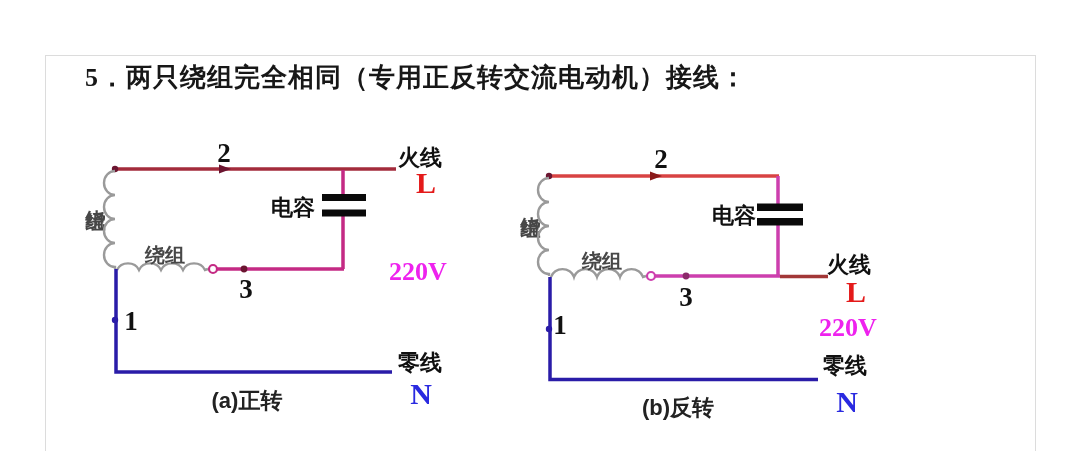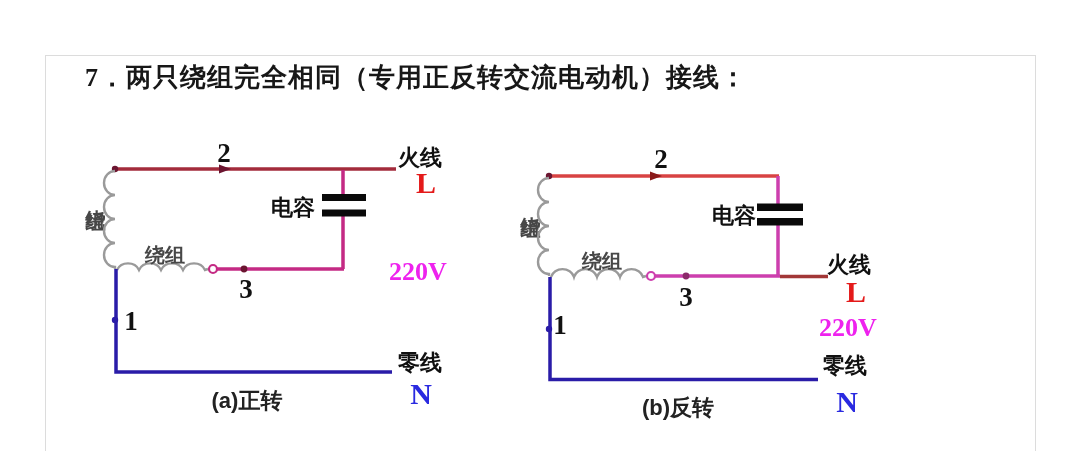--- a/index.html
+++ b/index.html
@@ -20,21 +20,21 @@
   .volt{font-family:"Liberation Serif","DejaVu Serif",serif;font-weight:bold;font-size:26px;}
   .caption{font-weight:600;font-size:22px;fill:#222;}
   .coil{fill:none;stroke:#9a9a9a;stroke-width:2.4;}
   .plate{fill:#0a0a0a;}
 </style>
 </head>
 <body>
 
 <div class="canvas">
   <div class="content-box"></div>
-  <div class="page-title">7．两只绕组完全相同（专用正反转交流电动机）接线：</div>
+  <div class="page-title">5．两只绕组完全相同（专用正反转交流电动机）接线：</div>
 
   <div class="vlabel" style="left:86px;top:194px;">绕组</div>
   <div class="vlabel" style="left:521px;top:201px;">绕组</div>
 
   <svg width="1080" height="451" viewBox="0 0 1080 451">
 
     <g>
       <path d="M115,169 H396" fill="none" stroke-width="3.5" stroke="#a32b3b"></path>
       <circle cx="115" cy="169" r="3.2" fill="#6b1530"></circle>
       <polygon points="219,164.5 231,169 219,173.5" fill="#6b1530"></polygon>

